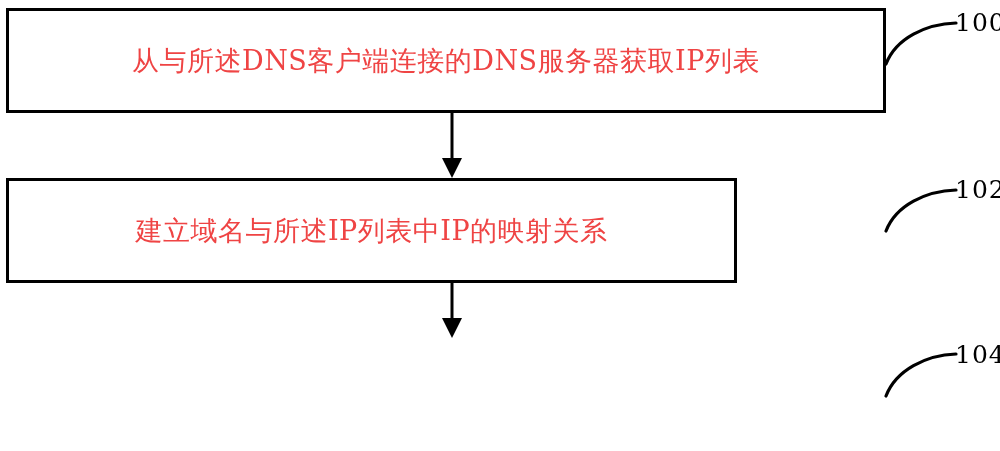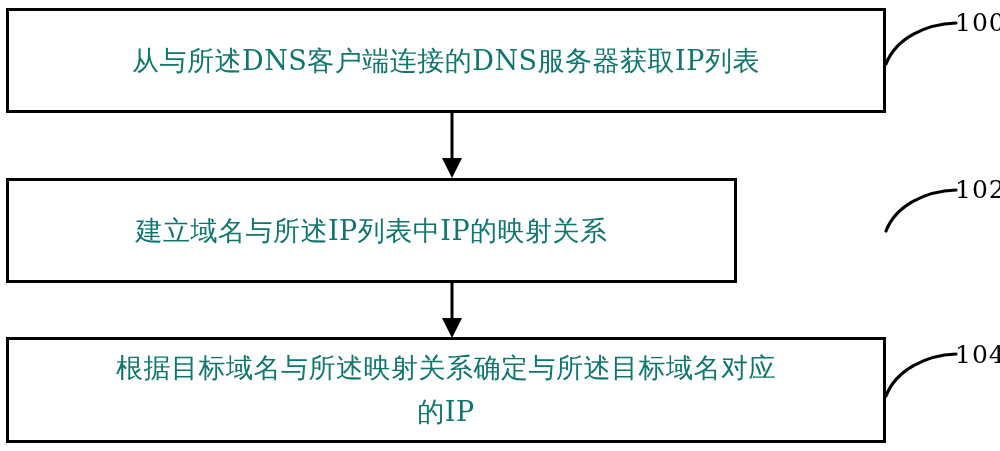--- a/index.html
+++ b/index.html
@@ -26,21 +26,21 @@
     background: #ffffff;
     display: flex;
     align-items: center;
     justify-content: center;
     text-align: center;
   }
   .box-label {
     font-family: "DejaVu Serif", "Liberation Serif", serif;
     font-size: 27px;
     line-height: 44px;
-    color: #0f766e;
+    color: #ef4444;
     letter-spacing: 0.5px;
     padding: 0 18px;
     white-space: pre-line;
   }
   .ref-num {
     position: absolute;
     font-family: "DejaVu Serif", "Liberation Serif", serif;
     font-size: 25px;
     color: #000000;
     letter-spacing: 1px;
@@ -81,23 +81,19 @@
   <svg class="leader-svg" style="left:880px; top:175px; width:110px; height:60px;" viewBox="0 0 110 60">
     <path d="M 6 56 C 16 30, 46 16, 76 15" fill="none" stroke="#000000" stroke-width="3.2" stroke-linecap="round"></path>
   </svg>
   <div class="ref-num" style="left:955px; top:175px;">102</div>
 
   <svg class="connector-svg" style="left:432px; top:282px; width:40px; height:58px;" viewBox="0 0 40 58">
     <line x1="20" y1="0" x2="20" y2="45" stroke="#000000" stroke-width="3"></line>
     <polygon points="20,56 10,36 30,36" fill="#000000"></polygon>
   </svg>
 
-  <div class="flow-box" id="box-3" style="left:6px; top:337px; width:880px; height:106px;">
-    <div class="box-label">根据目标域名与所述映射关系确定与所述目标域名对应
-的IP</div>
-  </div>
 
   <svg class="leader-svg" style="left:880px; top:338px; width:110px; height:62px;" viewBox="0 0 110 62">
     <path d="M 6 58 C 16 32, 46 17, 76 16" fill="none" stroke="#000000" stroke-width="3.2" stroke-linecap="round"></path>
   </svg>
   <div class="ref-num" style="left:955px; top:340px;">104</div>
 
 </div>
 
 </body></html>

